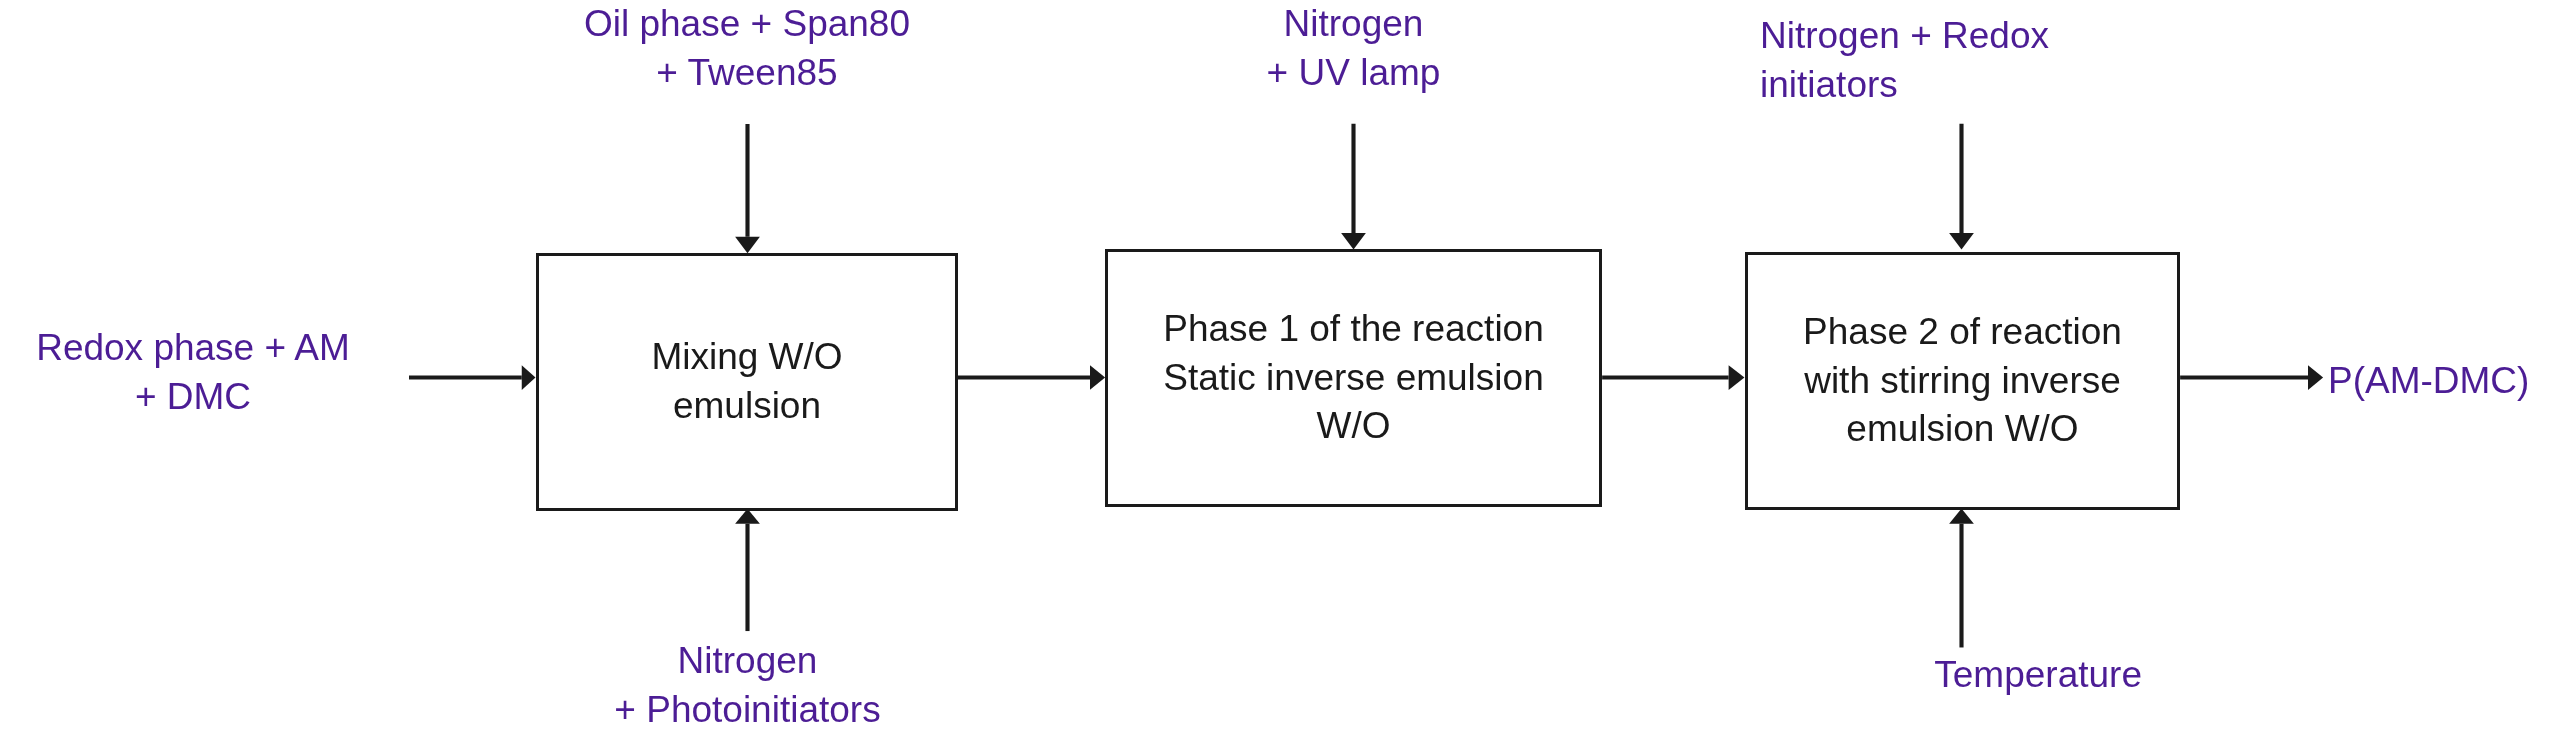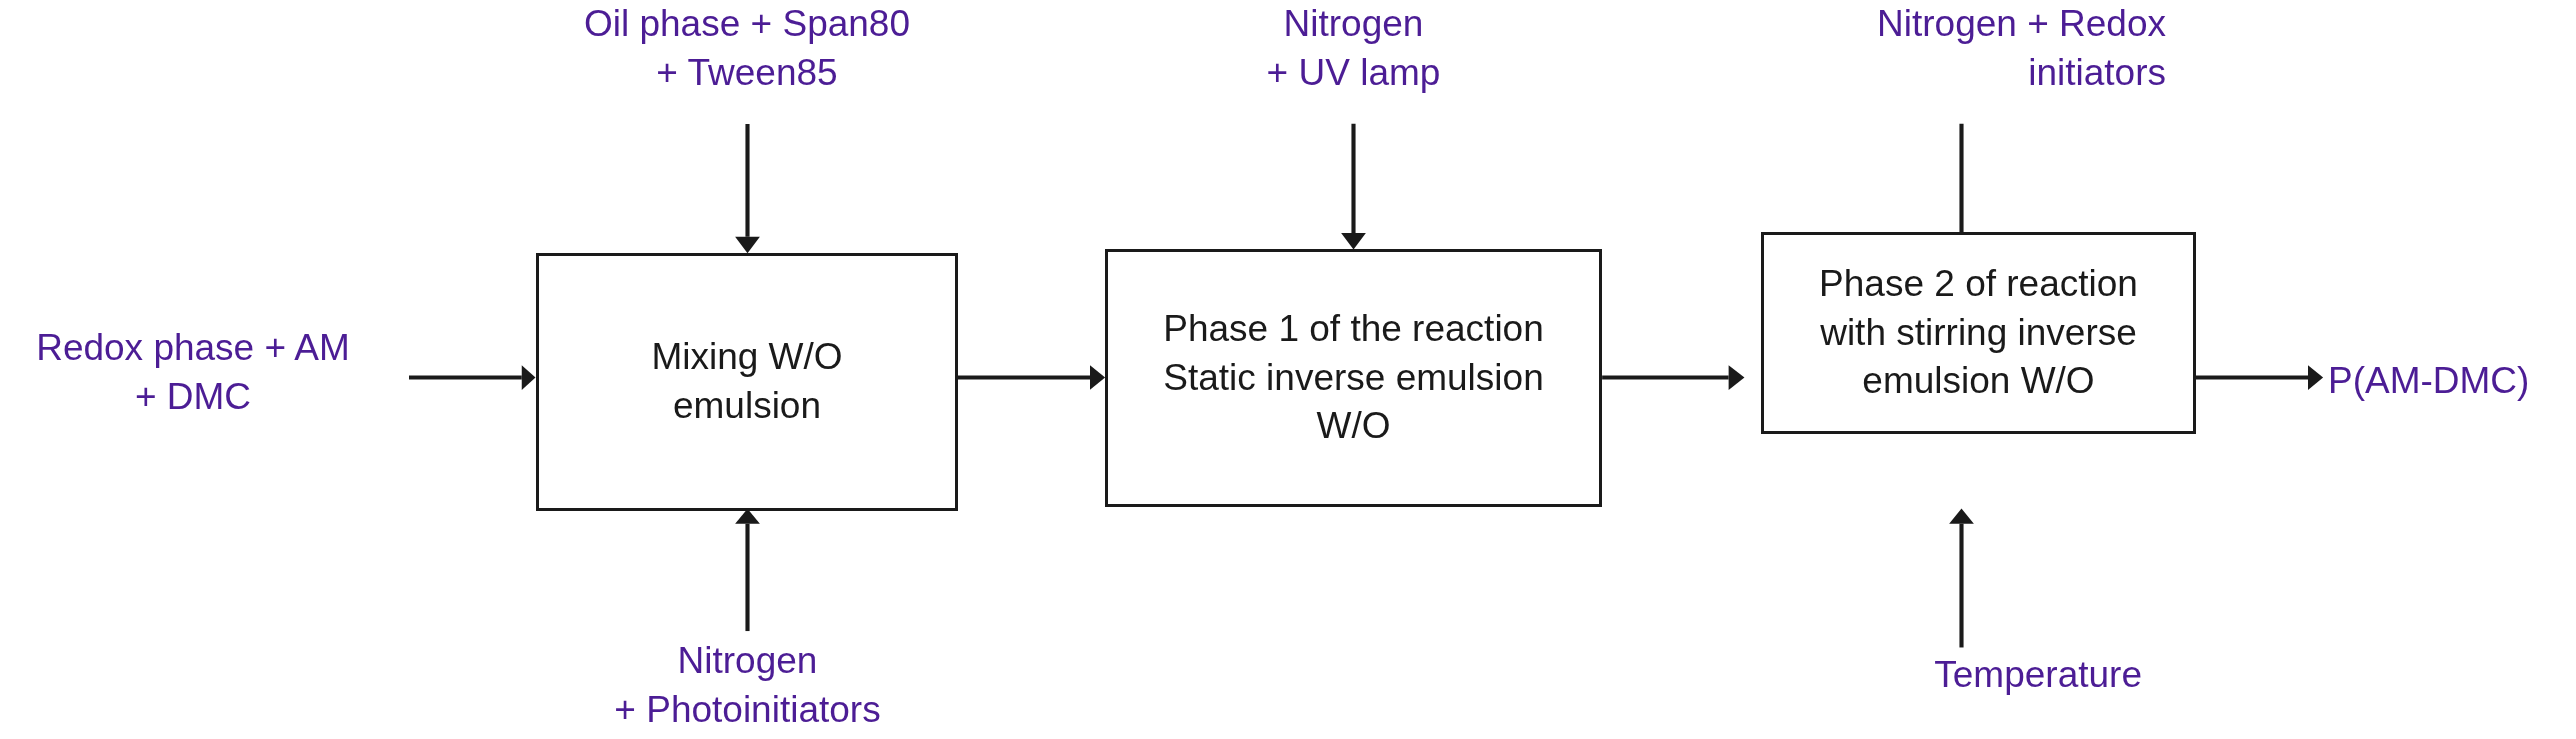--- a/index.html
+++ b/index.html
@@ -103,37 +103,37 @@
     <polygon points="190,22 212,40 190,58"></polygon>
   </svg>
 
   <div class="node-box" style="left:536px; top:253px; width:422px; height:258px;">Mixing W/O
 emulsion</div>
 
   <div class="node-box" style="left:1105px; top:249px; width:497px; height:258px;">Phase 1 of the reaction
 Static inverse emulsion
 W/O</div>
 
-  <div class="node-box" style="left:1745px; top:232px; width:435px; height:202px;margin-left:16px;">Phase 2 of reaction
+  <div class="node-box" style="left:1745px; top:252px; width:435px; height:258px;">Phase 2 of reaction
 with stirring inverse
 emulsion W/O</div>
 
   <div class="free-label" style="left:0px; top:324px; width:386px; text-align:center;">Redox phase + AM
 + DMC</div>
 
   <div class="free-label" style="left:544px; top:0px; width:406px; text-align:center;">Oil phase +  Span80
 + Tween85</div>
 
   <div class="free-label" style="left:551px; top:637px; width:393px; text-align:center;">Nitrogen
 + Photoinitiators</div>
 
   <div class="free-label" style="left:1164px; top:0px; width:379px; text-align:center;">Nitrogen
 + UV lamp</div>
 
-  <div class="free-label" style="left:1760px; top:0px; width:406px; text-align:right;">Nitrogen + Redox
+  <div class="free-label" style="left:1760px; top:12px; width:406px; text-align:left;">Nitrogen + Redox
 initiators</div>
 
   <div class="free-label" style="left:1784px; top:651px; width:358px; text-align:right;">Temperature</div>
 
   <div class="free-label" style="left:2328px; top:357px; width:248px; text-align:left;">P(AM-DMC)</div>
 
 </div>
 
 
 </body></html>

